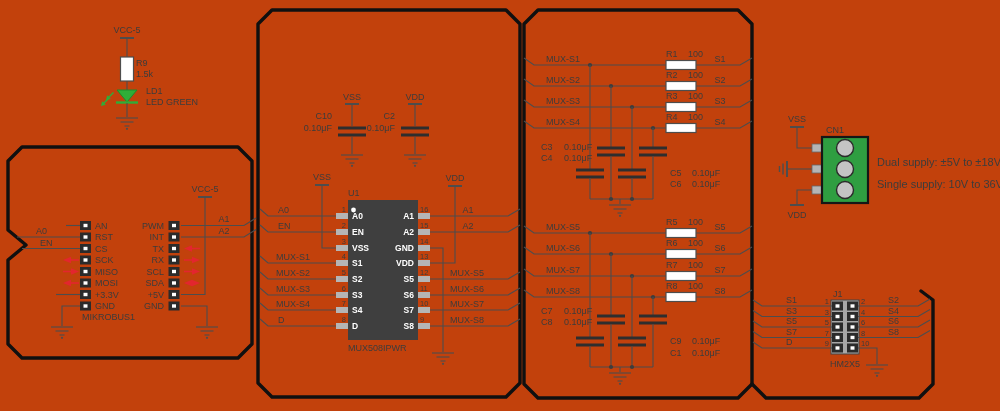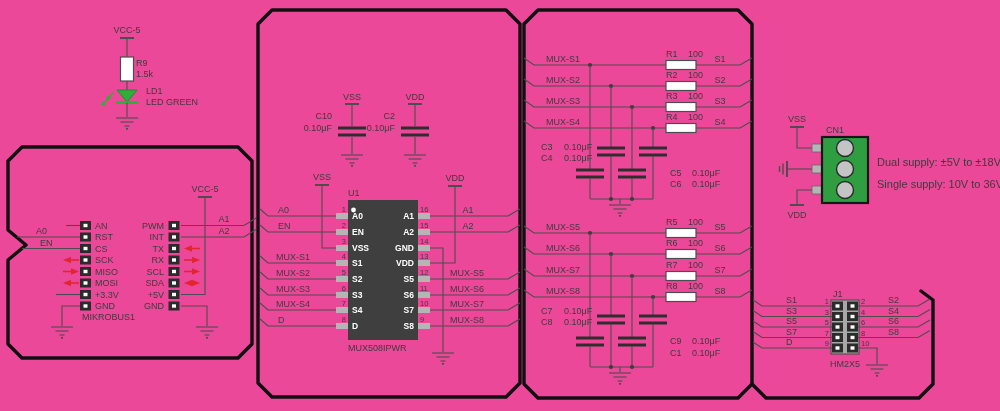--- a/index.html
+++ b/index.html
@@ -1,16 +1,16 @@
 <!DOCTYPE html>
 <html><head>
 <meta charset="utf-8">
 <style>
   html,body{margin:0;padding:0;background:#ffffff;}
-  .canvas{position:relative;width:1000px;height:411px;background:#ec4899;overflow:hidden;}
+  .canvas{position:relative;width:1000px;height:411px;background:#c2410c;overflow:hidden;}
   svg{display:block;}
   .w{stroke:#4d4d4d;stroke-width:1.1;fill:none;}
   .w2{stroke:#4d4d4d;stroke-width:2;fill:none;}
   .cap{stroke:#2e2e2e;stroke-width:3;fill:none;}
   .outline{stroke:#101010;stroke-width:3.4;fill:none;stroke-linejoin:round;stroke-linecap:round;}
   .t{font:9px "Liberation Sans",sans-serif;fill:#3c3c3c;}
   .tc{text-anchor:middle;}
   .tr{text-anchor:end;}
   .tn{font:7.5px "Liberation Sans",sans-serif;fill:#3c3c3c;}
   .tw{font:600 8.5px "Liberation Sans",sans-serif;fill:#ffffff;}

